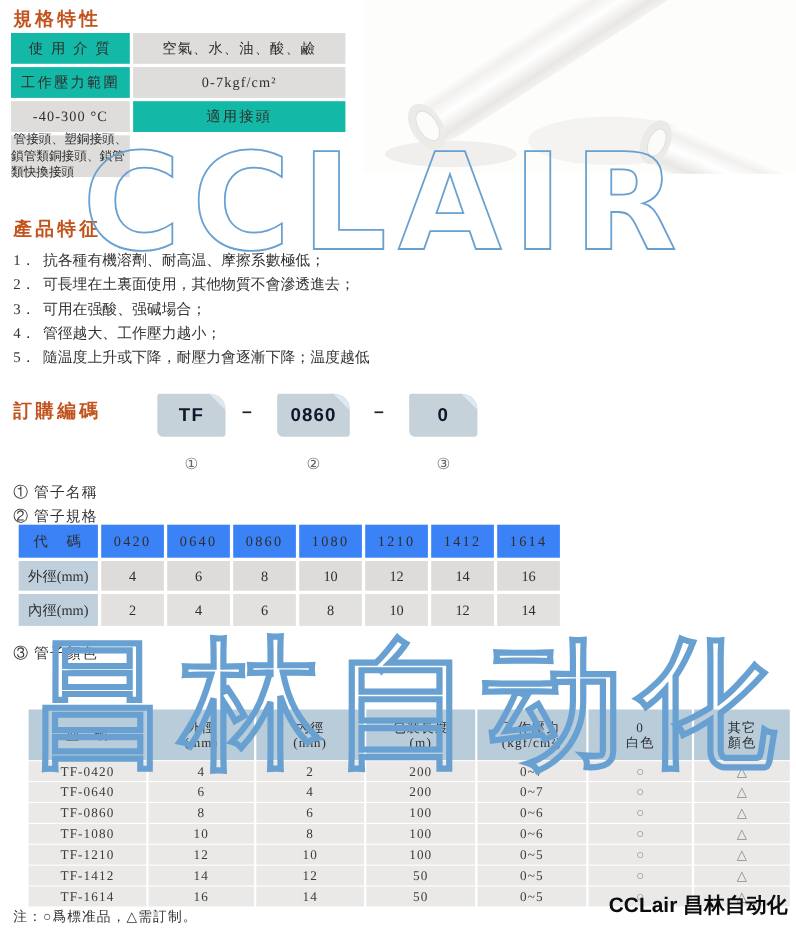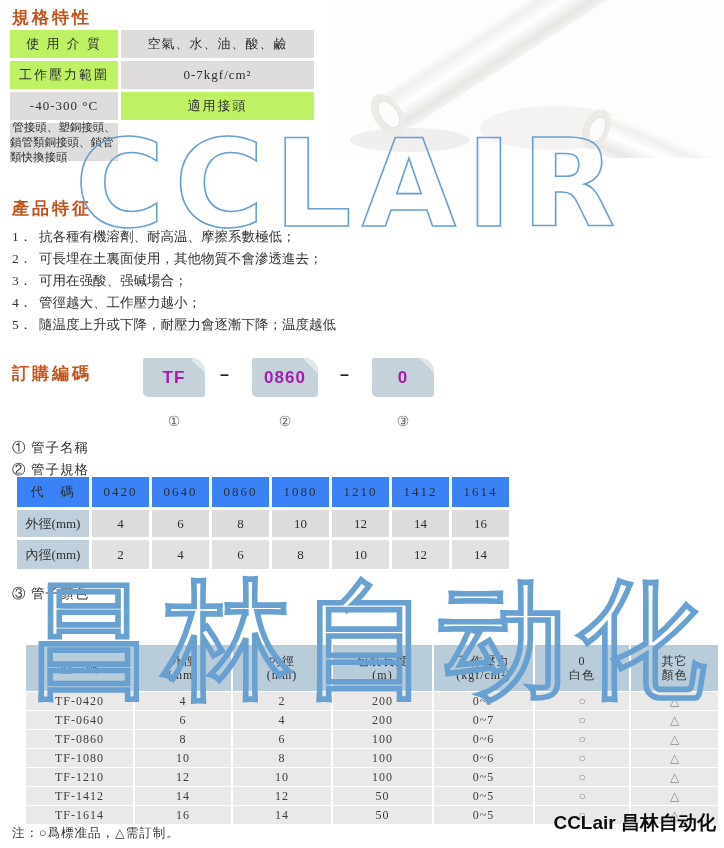--- a/index.html
+++ b/index.html
@@ -18,21 +18,21 @@
   #spec-title{left:12px;top:6px;}
   #features-title{left:12px;top:197px;}
   #ordering-title{left:12px;top:362px;}
 
   
   .spec-table{
     position:absolute;left:10px;top:30px;
     display:grid;grid-template-columns:108px 193px;grid-template-rows:28px 28px 28px 38px;
     gap:3px;font-size:13px;
   }
-  .spec-label{background:#bef264;display:flex;align-items:center;justify-content:center;letter-spacing:2px;color:#2e2e2e;}
+  .spec-label{background:#14b8a6;display:flex;align-items:center;justify-content:center;letter-spacing:2px;color:#2e2e2e;}
   .spec-value{background:#dedddc;display:flex;flex-direction:column;align-items:center;justify-content:center;letter-spacing:1px;color:#2e2e2e;}
   .spec-value .small{font-size:11.5px;line-height:15px;letter-spacing:0;}
 
   
   .photo{position:absolute;left:330px;top:0;z-index:1;}
 
   
   .wm{position:absolute;z-index:6;pointer-events:none;}
   #wm-top{left:55px;top:118px;}
   #wm-bottom{left:18px;top:560px;}
@@ -40,21 +40,21 @@
   
   .features{position:absolute;left:12px;top:226px;width:480px;font-size:13.5px;z-index:2;}
   .feat{display:flex;line-height:22px;}
   .feat-num{width:27px;flex:none;}
   .feat-cont{padding-left:27px;line-height:22px;}
 
   
   .code-box{
     position:absolute;height:39px;background:#c5d2da;border-radius:2px 14px 3px 5px;
     display:flex;align-items:center;justify-content:center;
-    font-family:"Liberation Sans","DejaVu Sans",sans-serif;font-weight:bold;font-size:17px;color:#a21caf;
+    font-family:"Liberation Sans","DejaVu Sans",sans-serif;font-weight:bold;font-size:17px;color:#0f172a;
     letter-spacing:1px;z-index:2;
   }
   .code-box::after{
     content:"";position:absolute;top:0;right:0;width:15px;height:15px;
     background:linear-gradient(to top right,rgba(0,0,0,0) 50%,#dfe8ec 50%);
     border-top-right-radius:14px;
   }
   #code-box-1{left:143px;top:358px;width:62px;}
   #code-box-2{left:252px;top:358px;width:66px;}
   #code-box-3{left:372px;top:358px;width:62px;}

